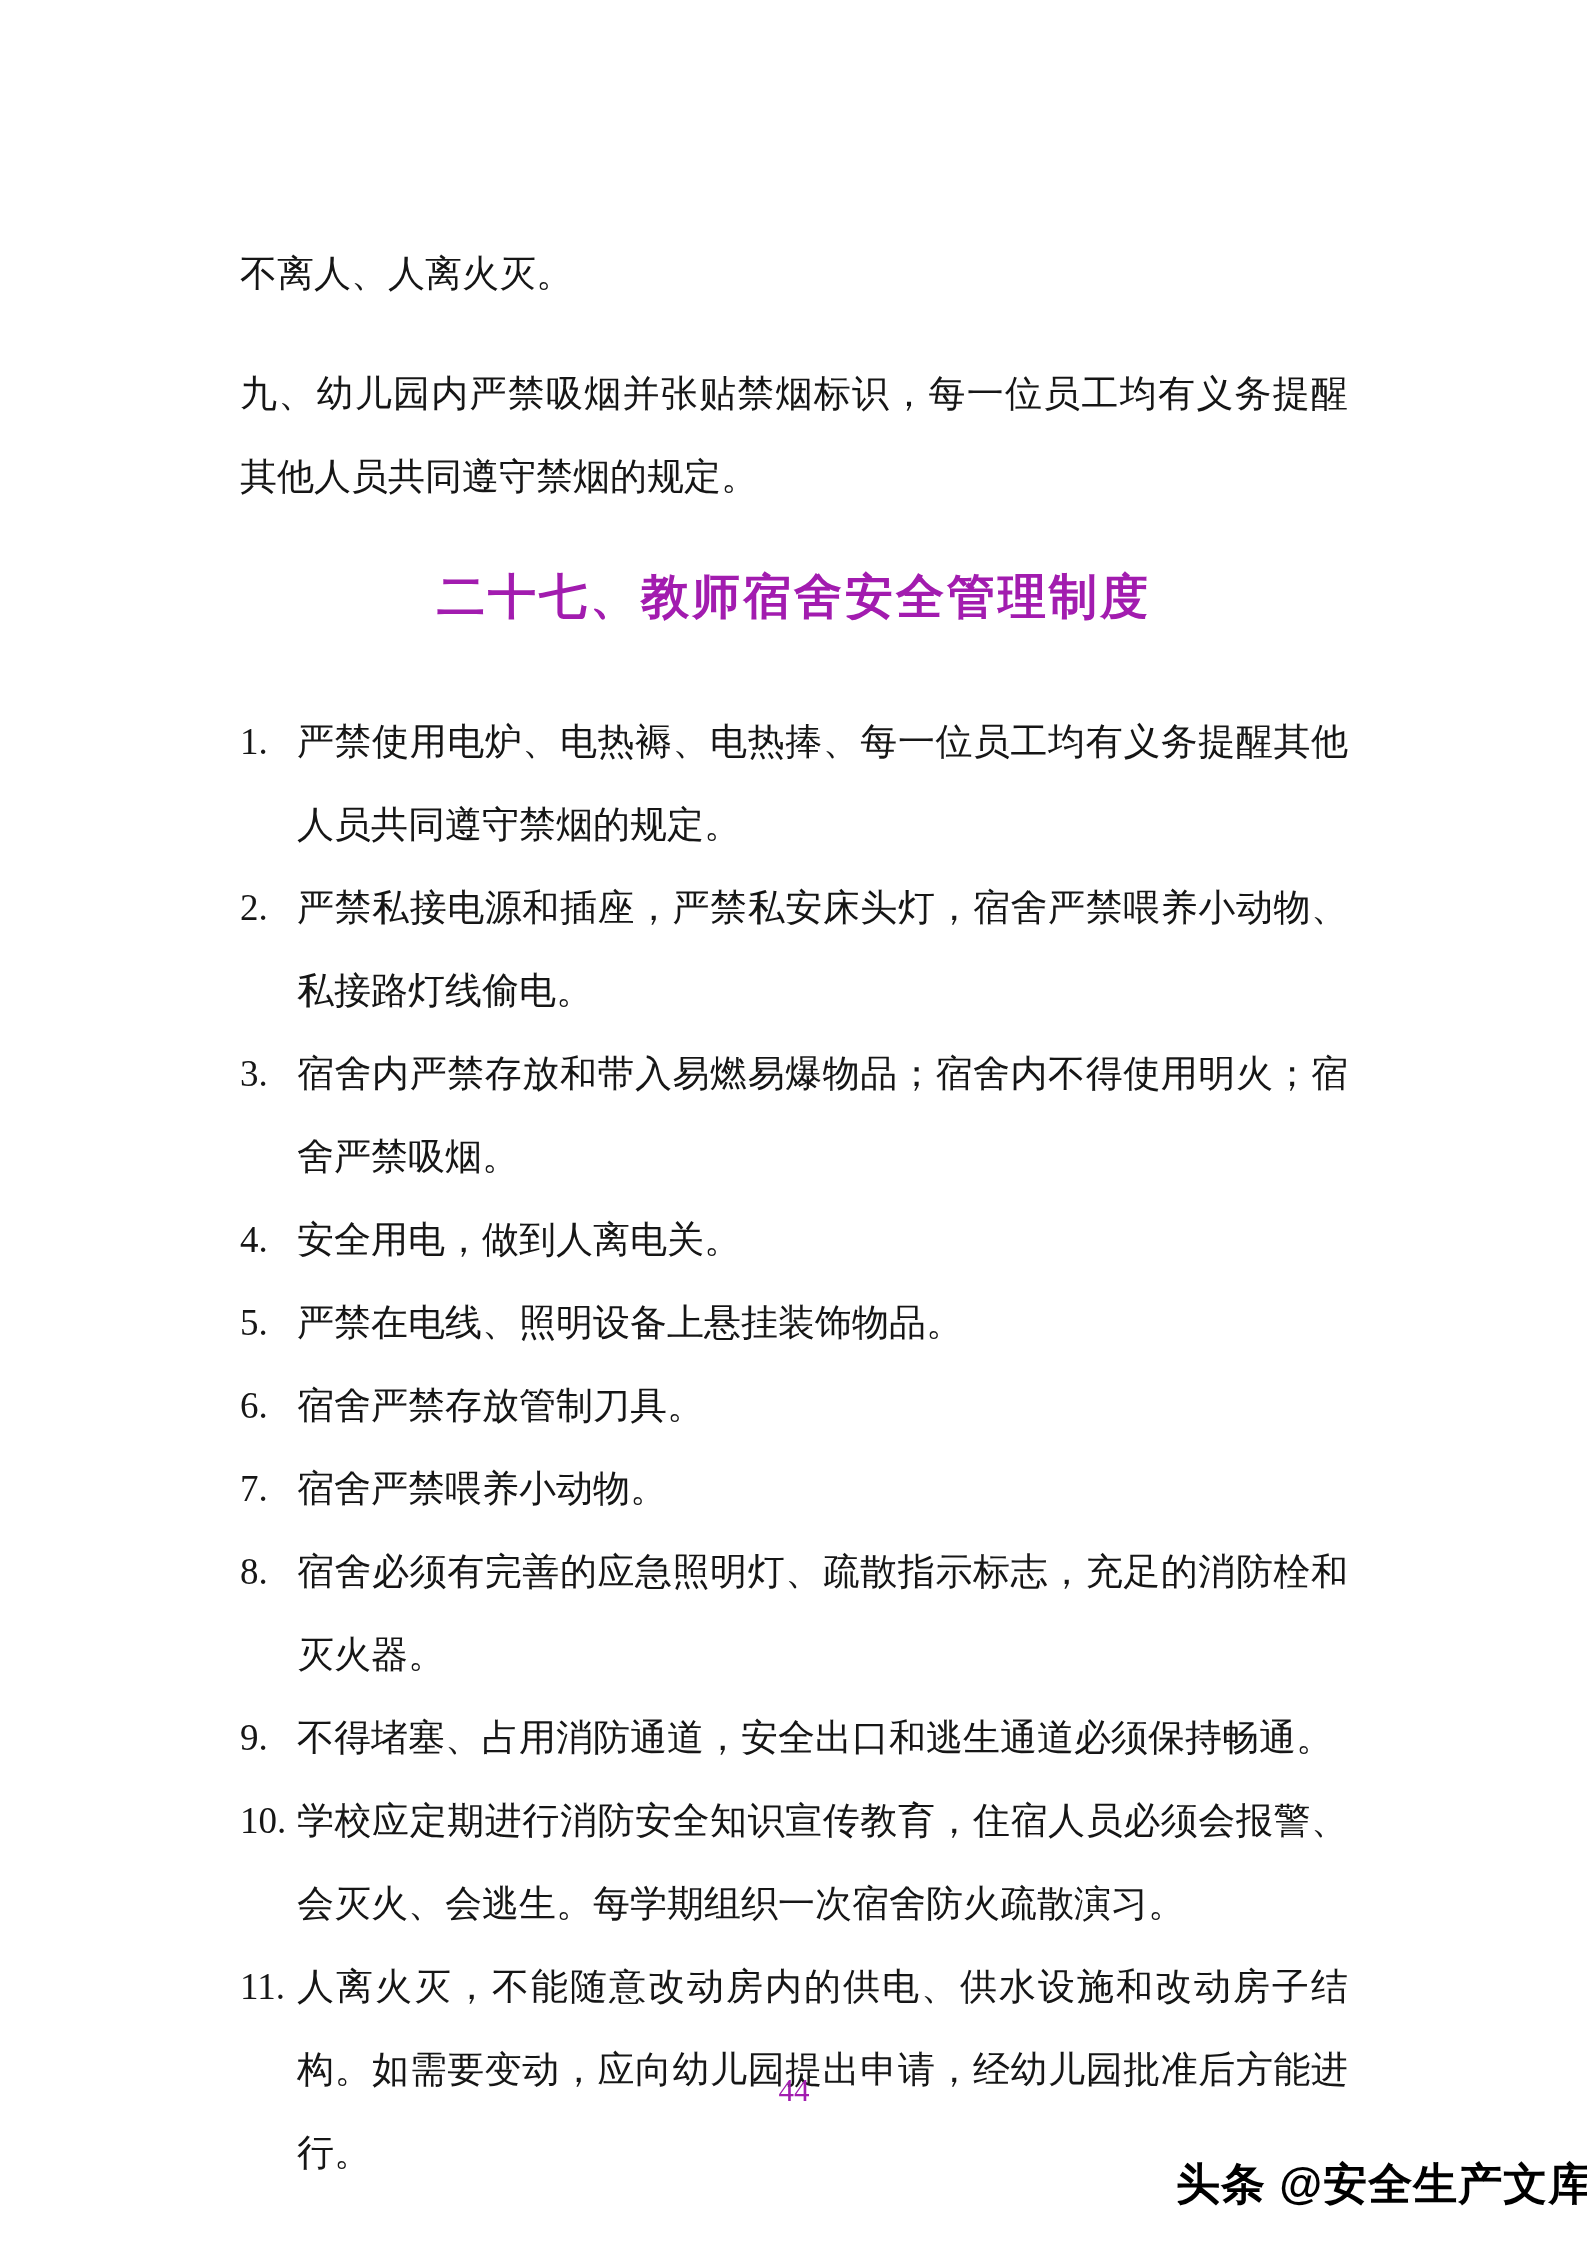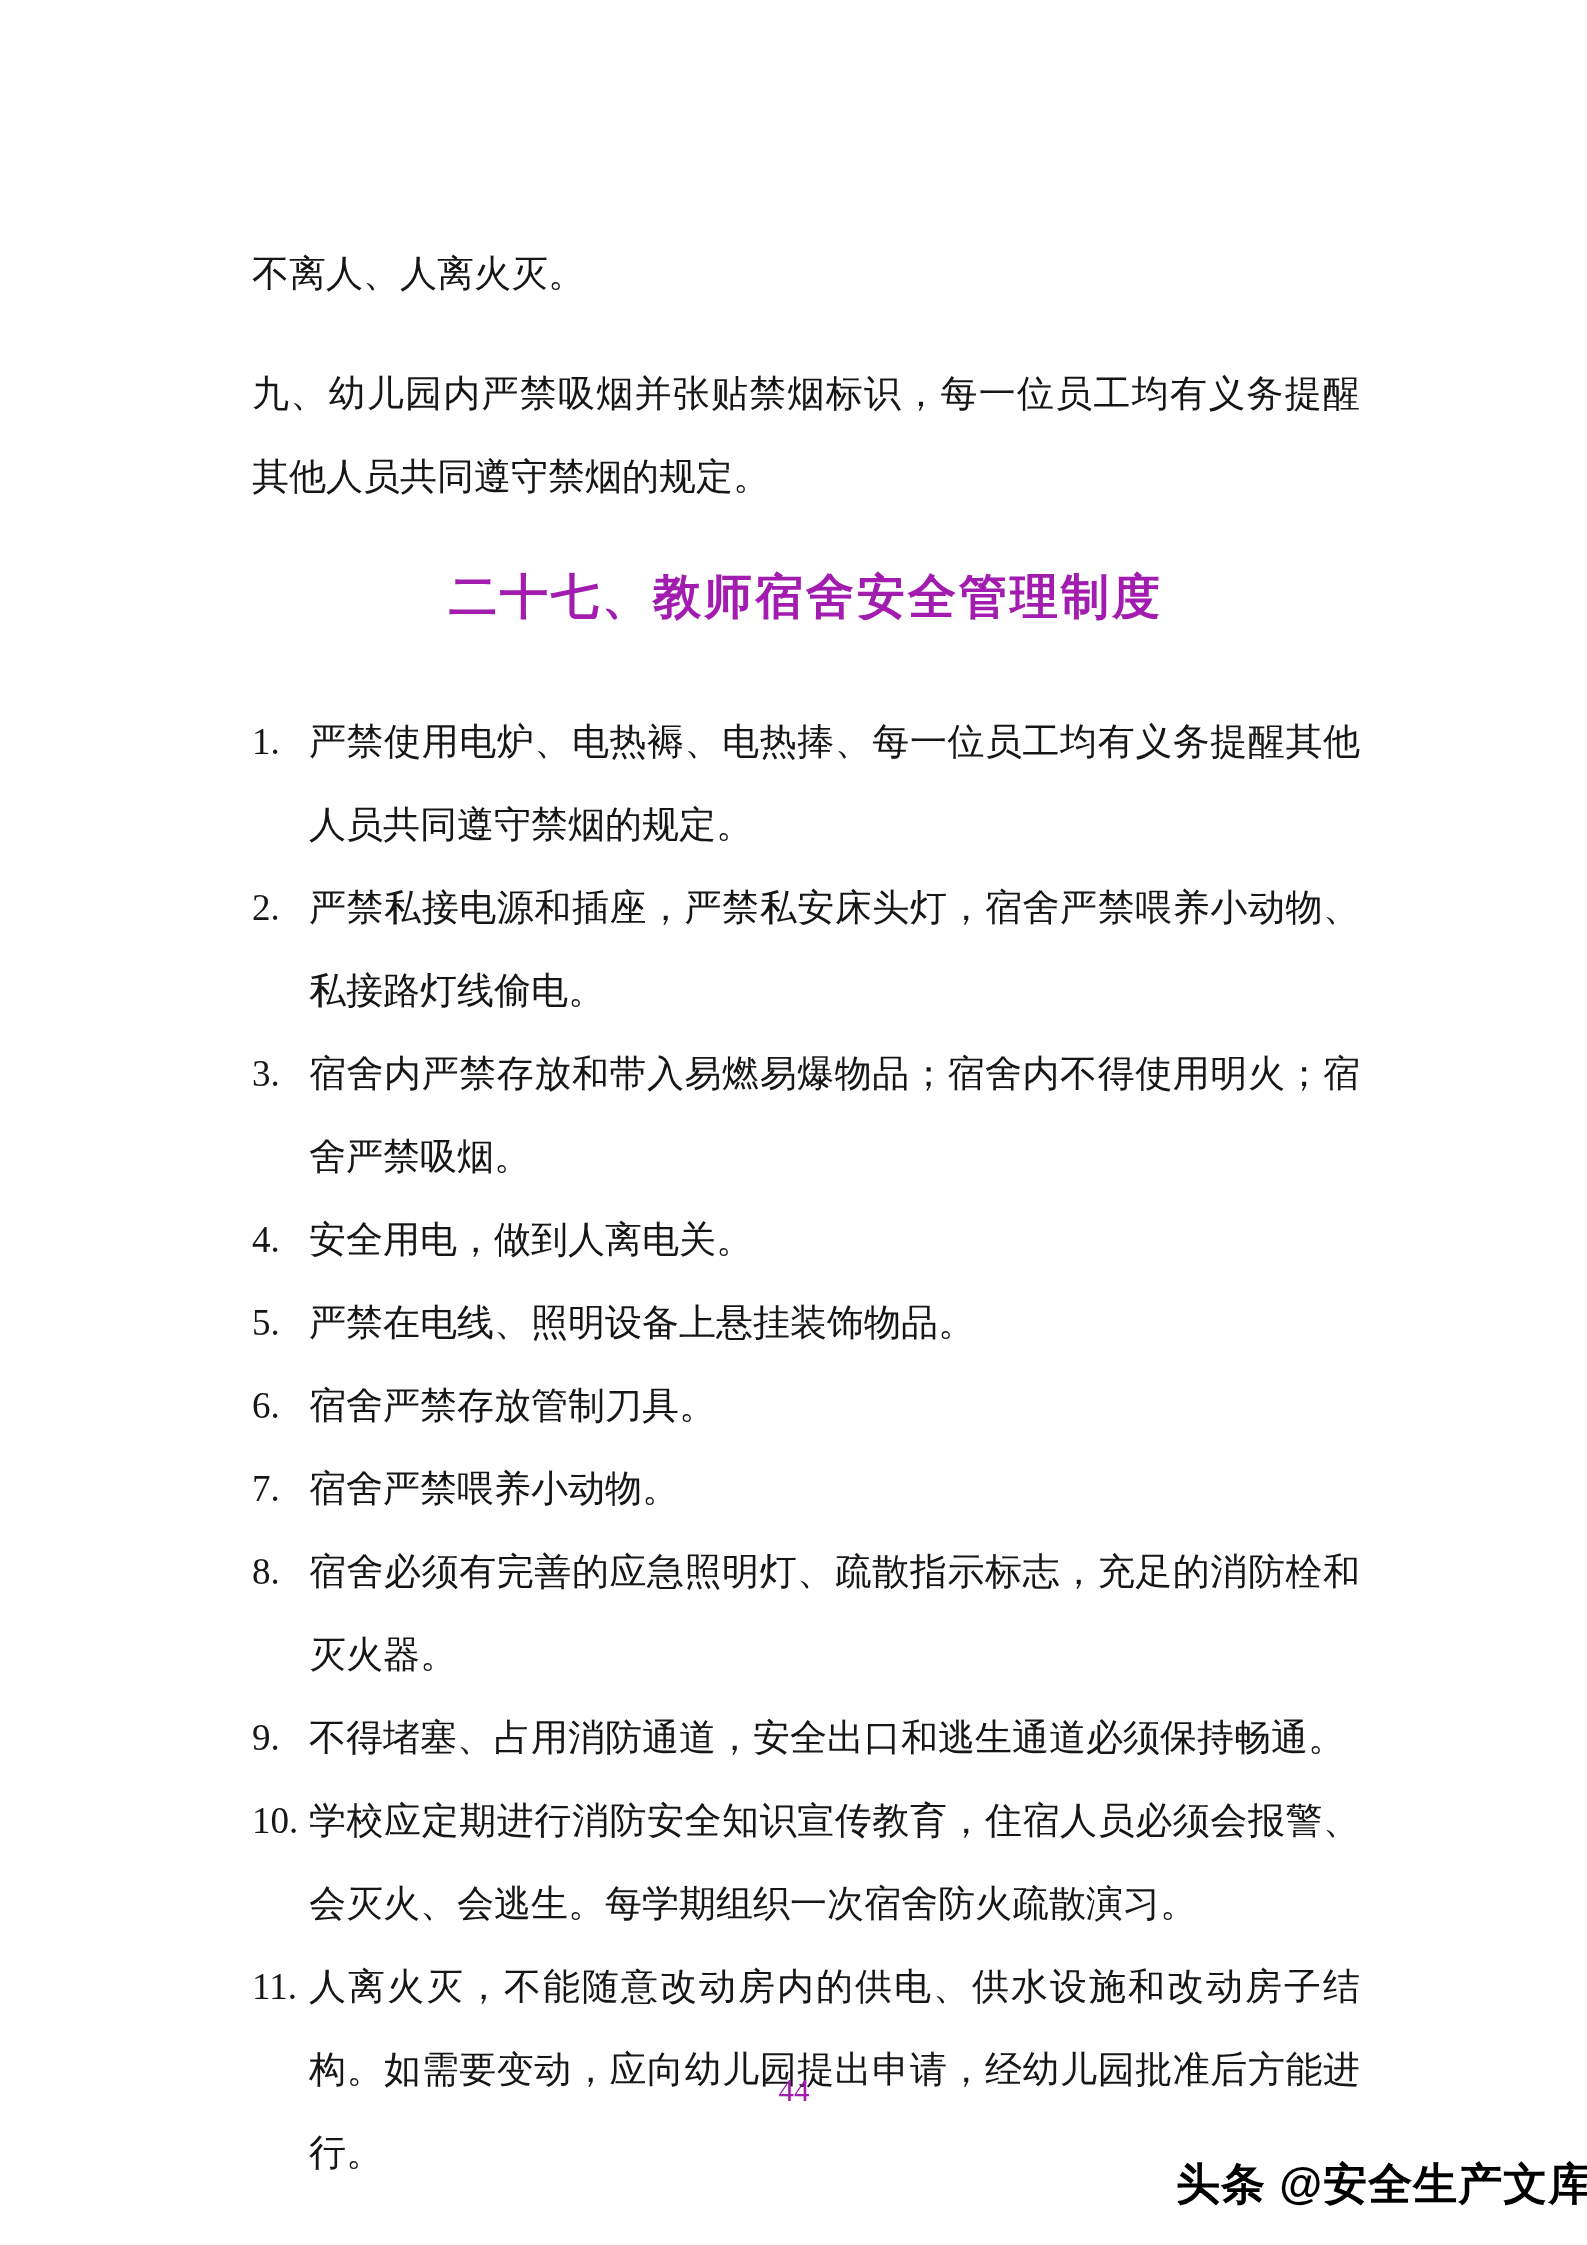--- a/index.html
+++ b/index.html
@@ -16,21 +16,20 @@
     overflow: hidden;
   }
   .doc {
     position: absolute;
     left: 240px;
     top: 195px;
     width: 1108px;
     font-size: 37px;
     line-height: 83px;
     color: #161616;
-    margin-left: 12px;
   }
   .para {
     text-align: justify;
     text-justify: inter-ideograph;
     line-break: strict;
   }
   .heading {
     text-align: center;
     font-weight: bold;
     color: #a21caf;

